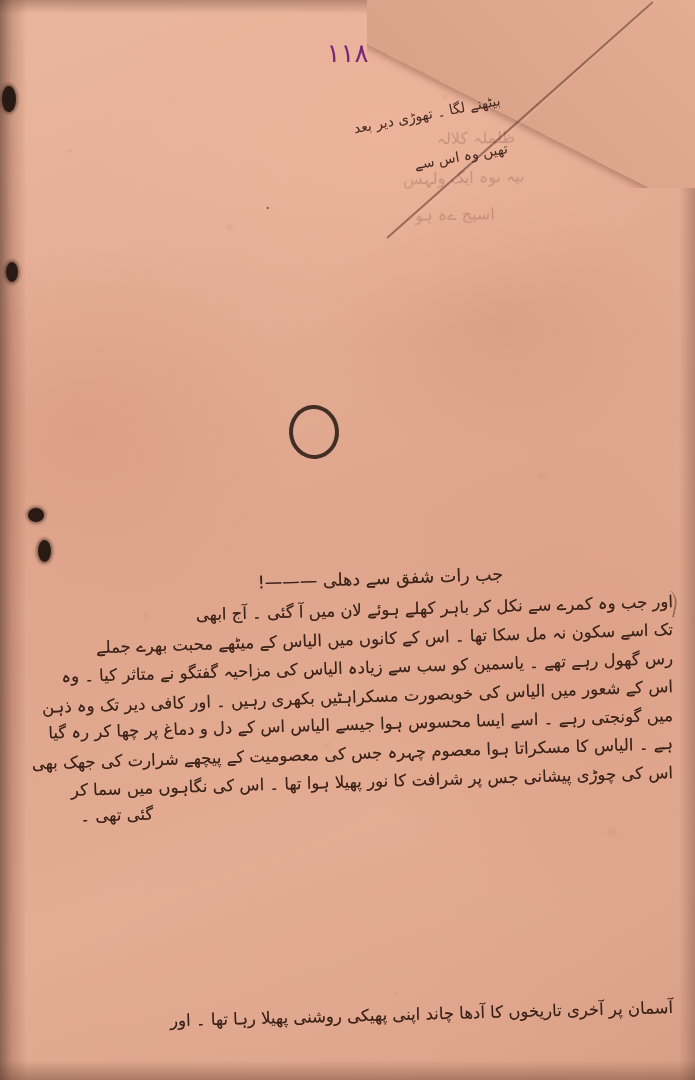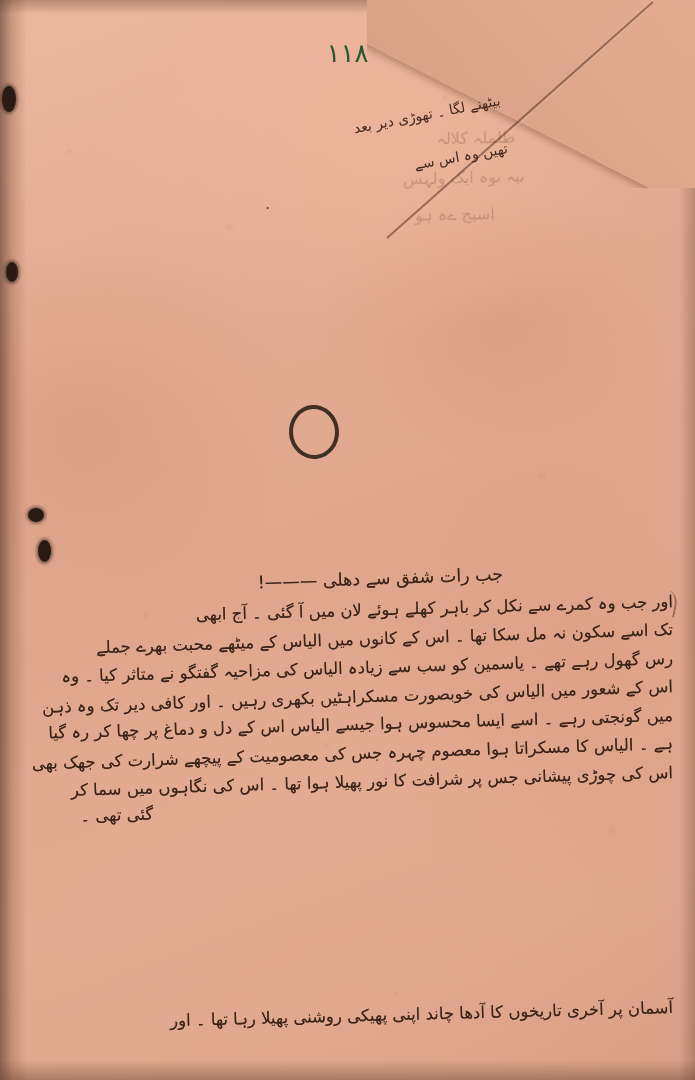--- a/index.html
+++ b/index.html
@@ -111,21 +111,21 @@
   }
   
   .page-number {
     position: absolute;
     top: 38px;
     left: 0;
     right: 0;
     text-align: center;
     font-family: "DejaVu Sans", sans-serif;
     font-size: 26px;
-    color: #14532d;
+    color: #701a75;
     letter-spacing: 1px;
     direction: rtl;
     opacity: 0.92;
   }
   
   .ornament {
     position: absolute;
     top: 405px;
     left: 289px;
     width: 42px;

